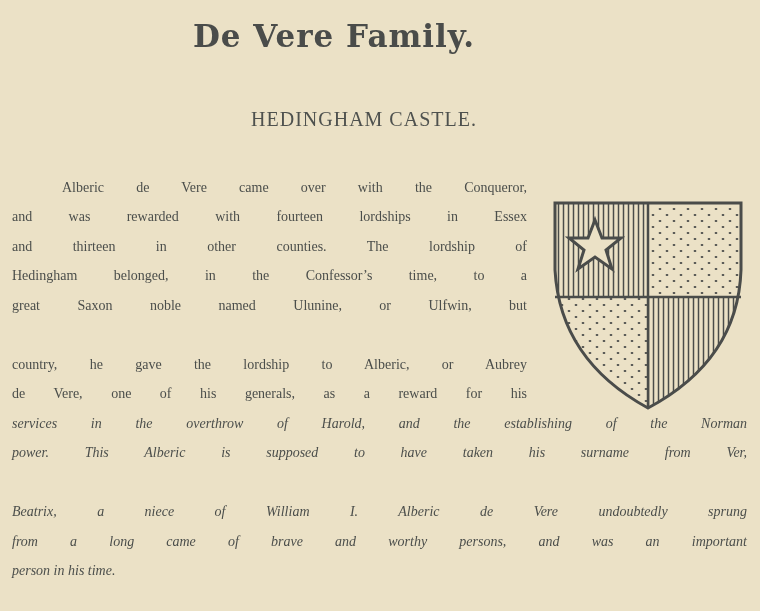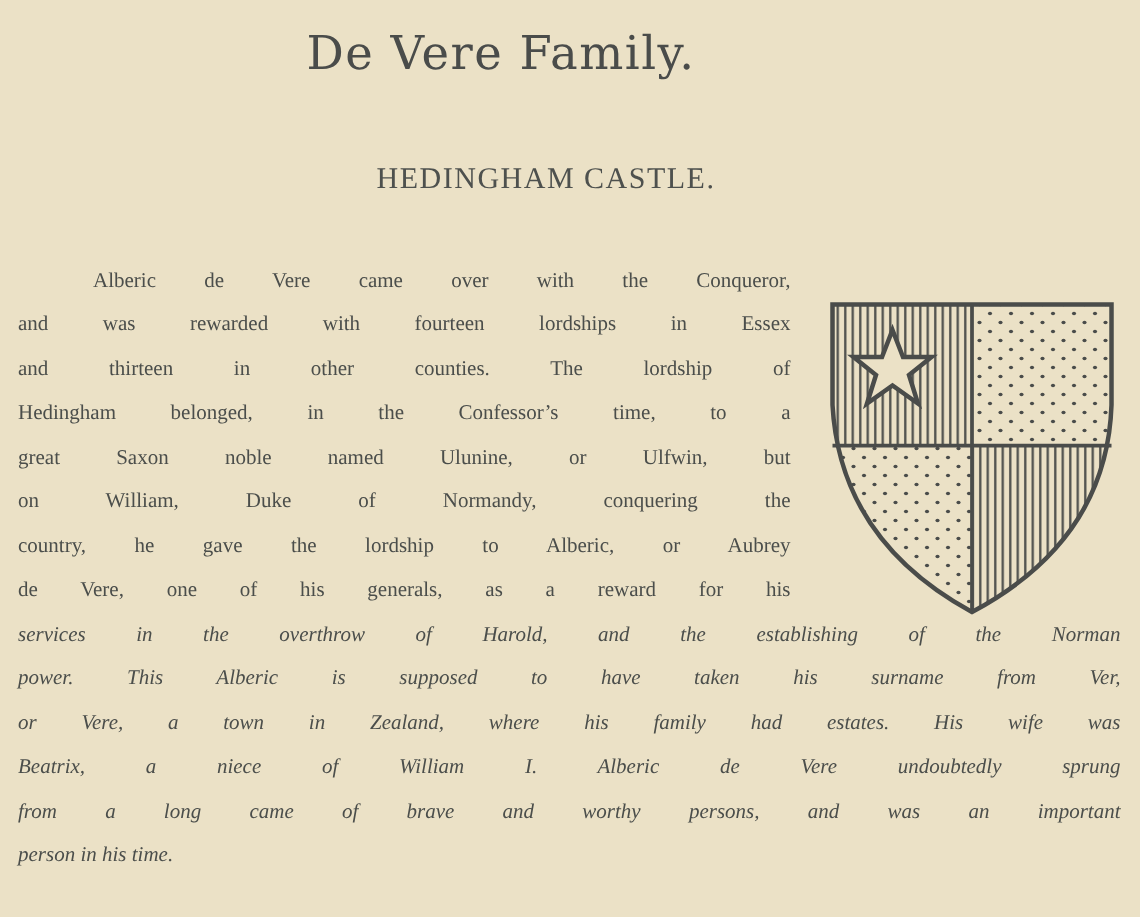--- a/index.html
+++ b/index.html
@@ -8,21 +8,21 @@
     background: #ebe1c6;
     position: relative;
     font-family: "DejaVu Serif", "Liberation Serif", serif;
     color: #4b4e4b;
   }
   .page { position: absolute; inset: 0; }
   .title {
     position: absolute; left: 0; width: 668px; top: 18px;
     text-align: center;
     font-family: "DejaVu Serif", serif;
-    font-weight: normal;
+    font-weight: bold;
     font-size: 31px;
     letter-spacing: 1px;
     color: #4a4c4a;
   }
   .subtitle {
     position: absolute; left: 0; width: 728px; top: 108px;
     text-align: center;
     font-family: "Liberation Serif", serif;
     font-size: 20px;
     letter-spacing: 1px;
@@ -50,26 +50,24 @@
 
 <div class="page">
   <div class="title">De Vere Family.</div>
   <div class="subtitle">HEDINGHAM CASTLE.</div>
 
   <div class="line indent" style="top:175px">Alberic de Vere came over with the Conqueror,</div>
   <div class="line narrow" style="top:204px">and was rewarded with fourteen lordships in Essex</div>
   <div class="line narrow" style="top:234px">and thirteen in other counties.  The lordship of</div>
   <div class="line narrow" style="top:263px">Hedingham belonged, in the Confessor’s time, to a</div>
   <div class="line narrow" style="top:293px">great Saxon noble named Ulunine, or Ulfwin, but</div>
-  <div class="line narrow" style="top:322px">on William, Duke of Normandy, conquering the</div>
   <div class="line narrow" style="top:352px">country, he gave the lordship to Alberic, or Aubrey</div>
   <div class="line narrow" style="top:381px">de Vere, one of his generals, as a reward for his</div>
   <div class="line wide" style="top:411px">services in the overthrow of Harold, and the establishing of the Norman</div>
   <div class="line wide" style="top:440px">power.  This Alberic is supposed to have taken his surname from Ver,</div>
-  <div class="line wide" style="top:470px">or Vere, a town in Zealand, where his family had estates.  His wife was</div>
   <div class="line wide" style="top:499px">Beatrix, a niece of William I.  Alberic de Vere undoubtedly sprung</div>
   <div class="line wide" style="top:529px">from a long came of brave and worthy persons, and was an important</div>
   <div class="line wide last" style="top:558px">person in his time.</div>
 
   <svg class="shield" viewBox="0 0 192 212">
     <defs>
       <pattern id="vstripes" width="5" height="10" patternUnits="userSpaceOnUse">
         <rect width="5" height="10" fill="#ebe1c6"></rect>
         <line x1="1.5" y1="0" x2="1.5" y2="10" stroke="#4a4c4a" stroke-width="1.5"></line>
       </pattern>

